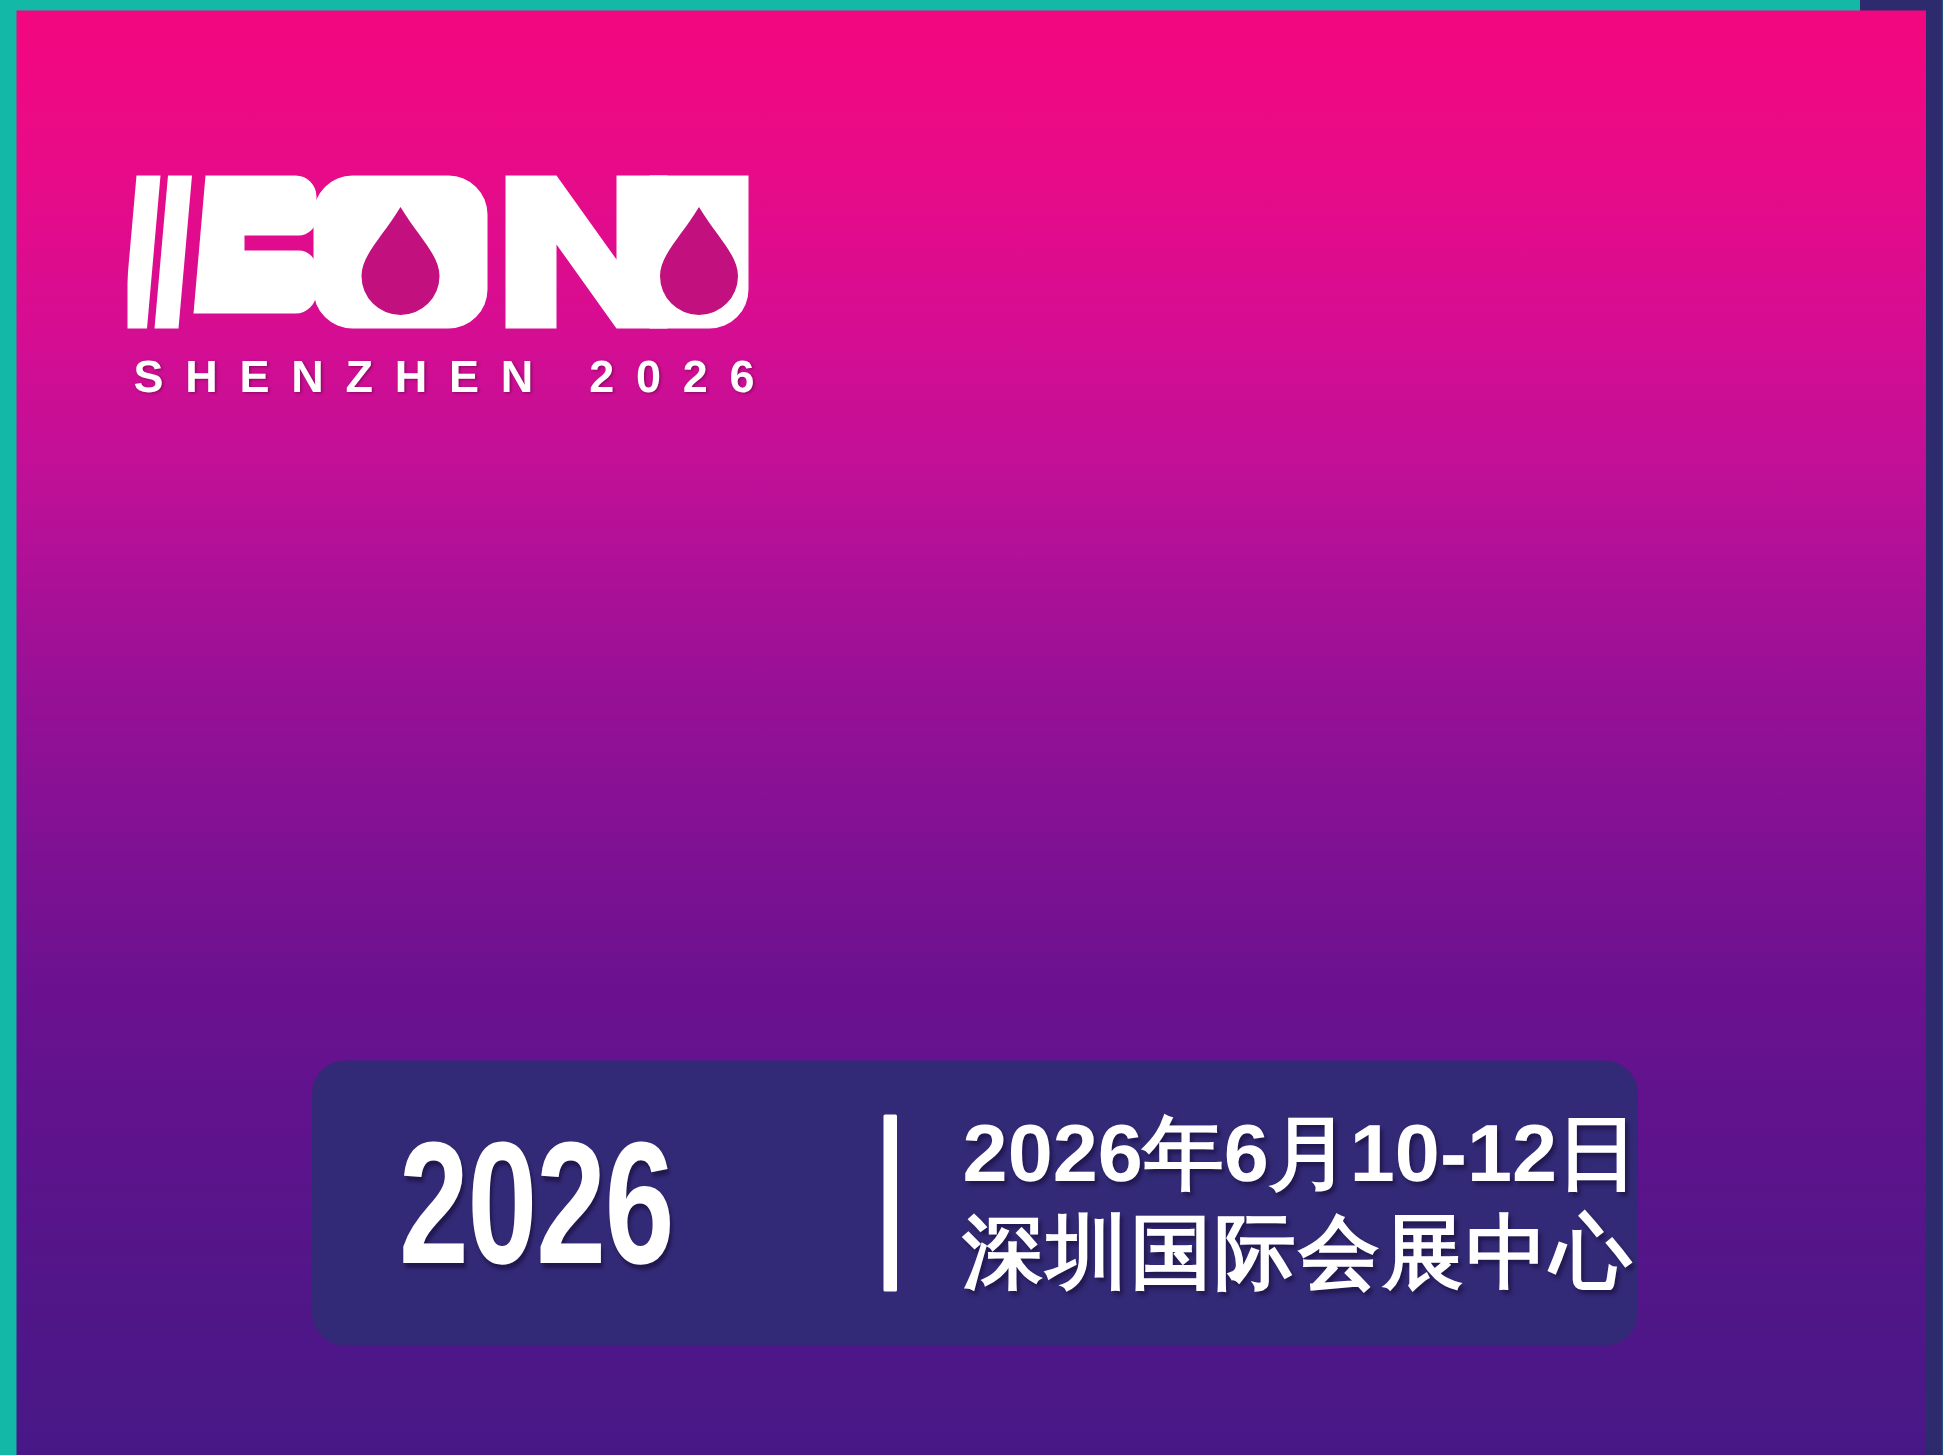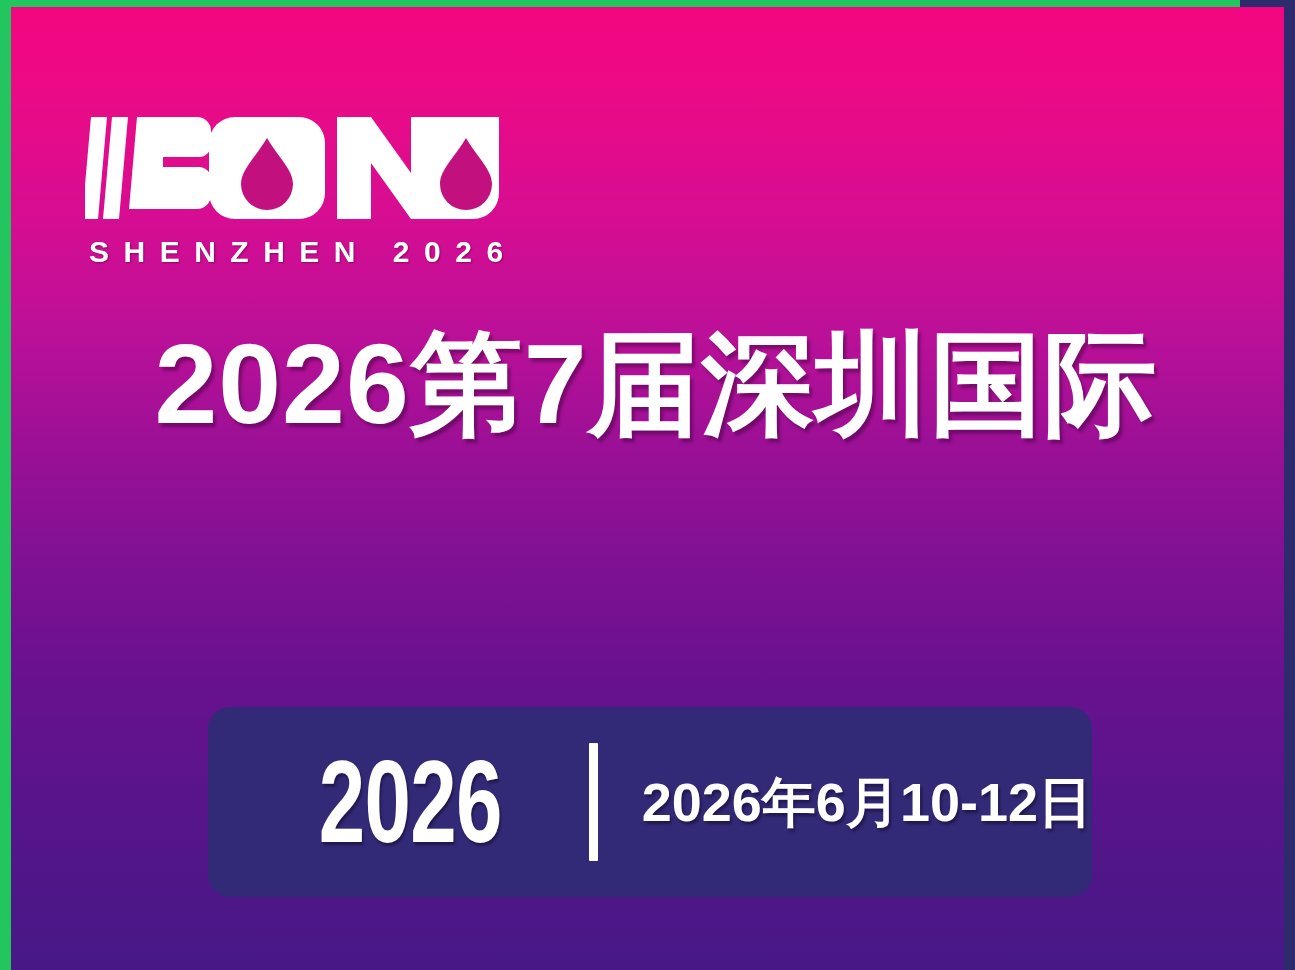--- a/index.html
+++ b/index.html
@@ -8,22 +8,21 @@
     width:1295px; height:970px;
     background:#2d2a6e;
     font-family:"Liberation Sans", sans-serif;
     overflow:hidden;
   }
 
   
   #poster {
     position:relative;
     width:1240px; height:970px;
-    background:#22c55e;
-    text-align:center;
+    background:#14b8a6;
   }
 
   #canvas {
     position:absolute;
     left:11px; top:7px;
     width:1273px; height:963px;
     background:linear-gradient(
         to bottom,
         #f3067f   0%,
         #ec0a85   8%,
@@ -164,29 +163,29 @@
             <path fill="#ffffff" d="M348,6 H414 v76 a26,26 0 0 1 -26,26 H348 Z"></path>
             <use href="#drop" x="381" y="61" fill="#c2107f"></use>
           </g>
         </svg>
       </div>
 
       <div id="logo-sub">SHENZHEN 2026</div>
     </div>
 
     <div id="headline">
-      <div class="hl-line one">2026第7届深圳国际</div>
     </div>
 
     <div id="info-panel">
 
       <div id="info-year">2026</div>
 
       <div id="info-divider"></div>
 
       <div id="info-text">
         <div class="info-row date">2026年6月10-12日</div>
+        <div class="info-row venue">深圳国际会展中心</div>
       </div>
 
     </div>
 
   </div>
 </div>
 
 </body></html>

